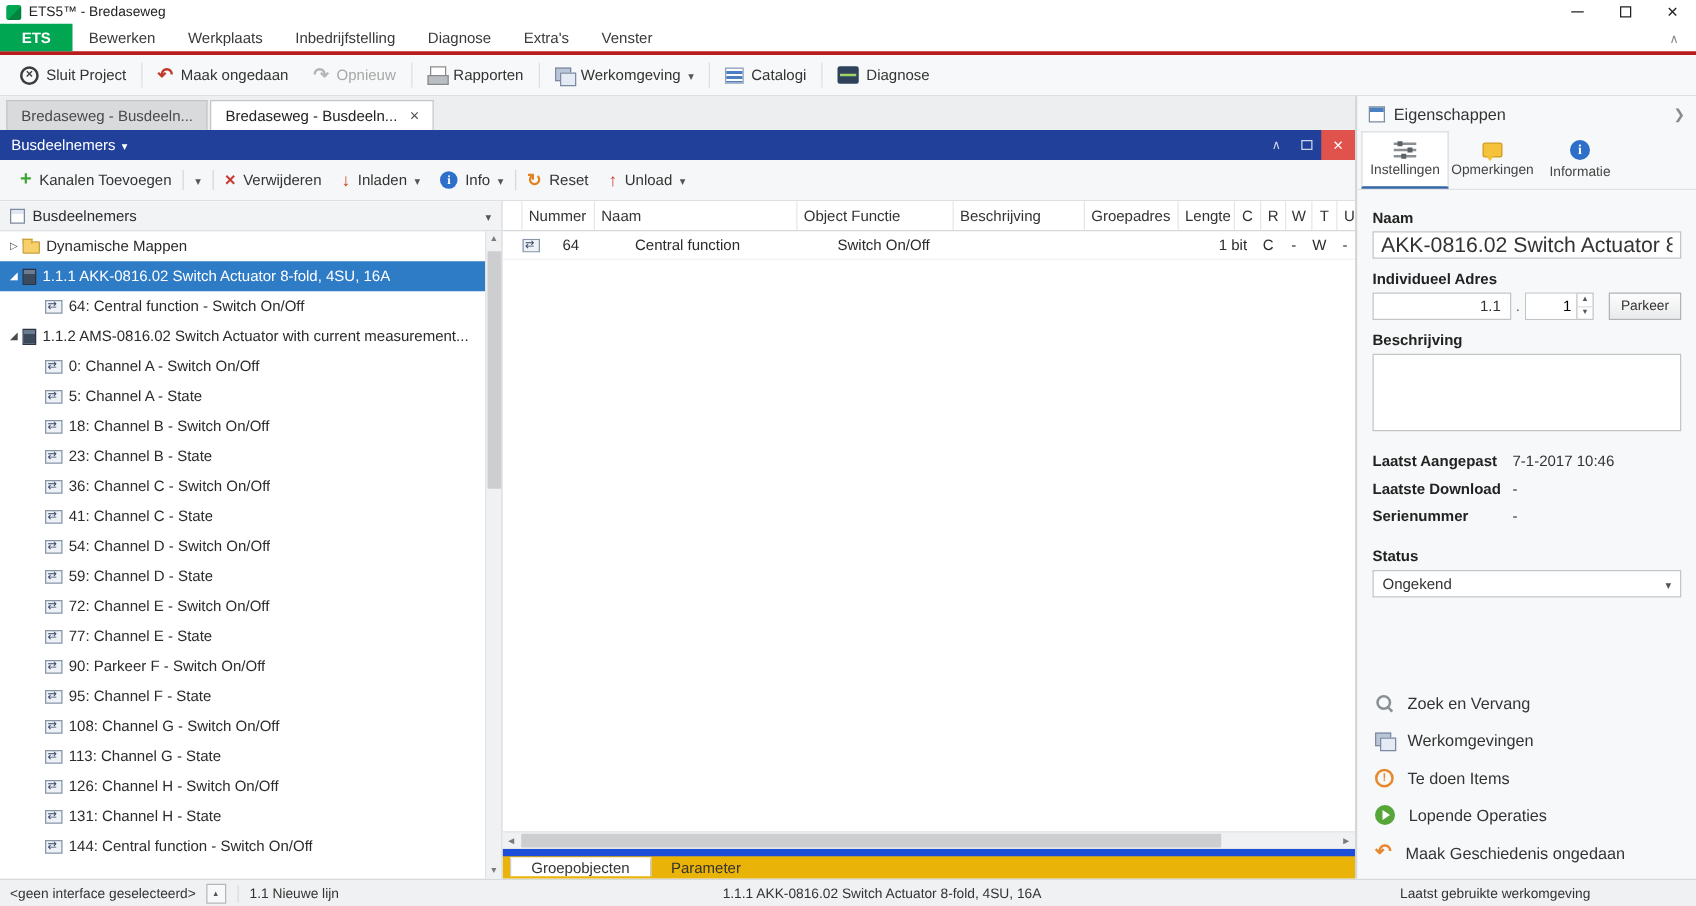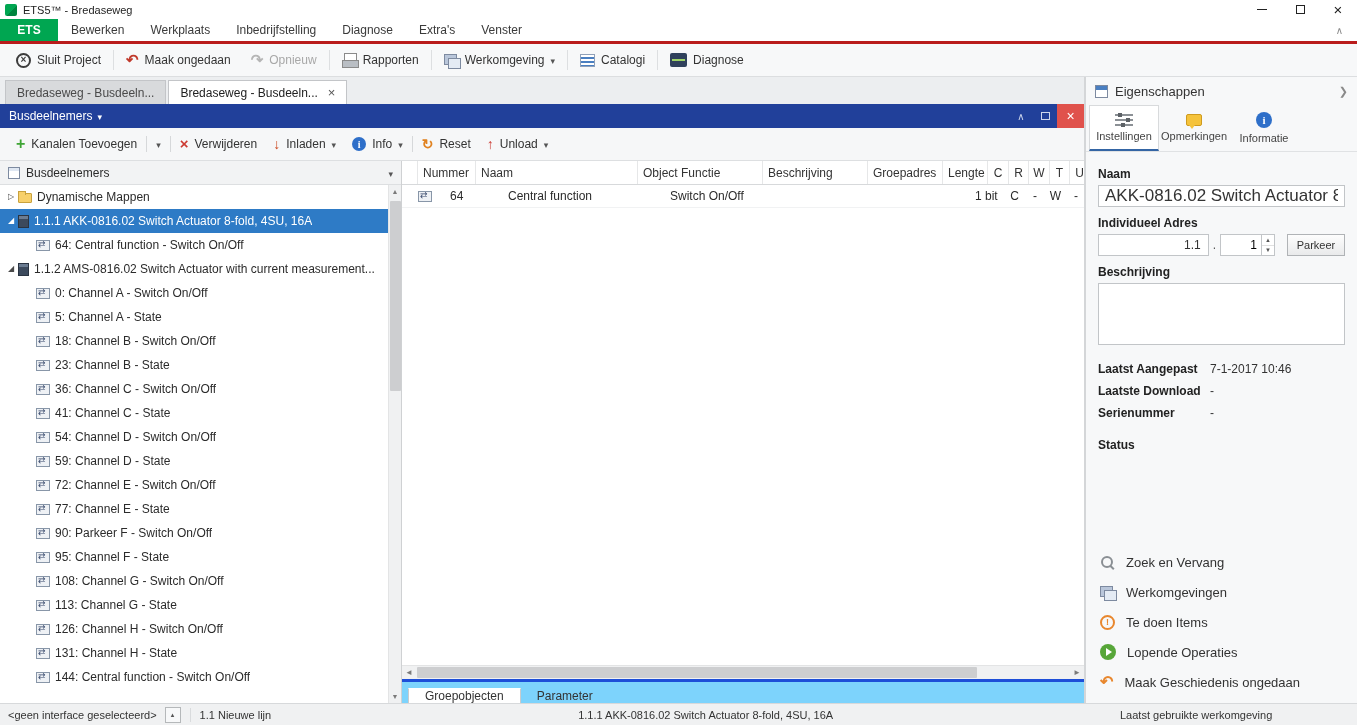--- a/index.html
+++ b/index.html
@@ -107,21 +107,21 @@
   .table-area{flex:1;display:flex;flex-direction:column;background:#fff;min-width:0}
   .tbl-header{height:24px;display:flex;border-bottom:1px solid #d7d9db;flex:none}
   .th{display:flex;align-items:center;padding:0 5px;border-right:1px solid #e6e7e8;color:#333;overflow:hidden;white-space:nowrap;flex:none}
   .td{display:flex;align-items:center;padding:0 16px;overflow:hidden;white-space:nowrap;flex:none}
   .ctr{justify-content:center;padding:0 1px}
   .tbl-row{height:23px;display:flex;align-items:center;border-bottom:1px solid #f1f2f3;flex:none}
   .tbl-body{flex:1;overflow:hidden}
   .hscroll{height:14px;background:#f0f1f2;border-top:1px solid #e3e4e5;position:relative;display:flex;align-items:center;justify-content:space-between;flex:none}
   .hthumb{position:absolute;left:15px;top:1px;bottom:1px;width:560px;background:#cdced0;border-radius:1px}
   .sarrow-h{font-size:8px;color:#7a7a7a;padding:0 3px;line-height:1}
-  .bottom-tabs{height:24px;display:flex;align-items:flex-end;background:#7dd3fc;border-top:3px solid #1d4ed8;padding-left:6px;flex:none}
+  .bottom-tabs{height:24px;display:flex;align-items:center;background:#eab308;border-top:6px solid #1d4ed8;padding-left:6px;flex:none}
   .btab{display:flex;align-items:center;padding:0 16px;color:#333}
   .btab.active{background:#fff;border-left:1px solid #c9cbcd;border-right:1px solid #c9cbcd;margin-top:-1px;border-top:1px solid #fff}
 
   
   .props{flex:1;background:#f7f8f9;display:flex;flex-direction:column;position:relative;min-width:0}
   .props-header{height:28px;display:flex;align-items:center;gap:7px;padding:0 9px;flex:none}
   .ic-props{width:13px;height:13px;border:1px solid #7d8aa0;background:linear-gradient(#4a7fc1 0 4px,#fff 4px 100%);flex:none}
   .props-title{font-size:13px;color:#333}
   .props-chev{margin-left:auto;color:#8a8a8a;font-size:11px}
   .props-chev::before{content:"❯"}
@@ -544,20 +544,24 @@
         <span class="info-label">Laatste Download</span>
         <span class="info-value">-</span>
       </div>
       <div class="info-row">
         <span class="info-label">Serienummer</span>
         <span class="info-value">-</span>
       </div>
 
       <div class="status-block">
         <div class="flabel">Status</div>
+        <div class="dropdown">
+          <span>Ongekend</span>
+          <span class="g-chevdown dd-arrow"></span>
+        </div>
       </div>
     </div>
 
     <div class="props-links">
       <div class="plink">
         <span class="magnifier-lg"></span>
         <span>Zoek en Vervang</span>
       </div>
       <div class="plink">
         <span class="ic-ws"></span>

